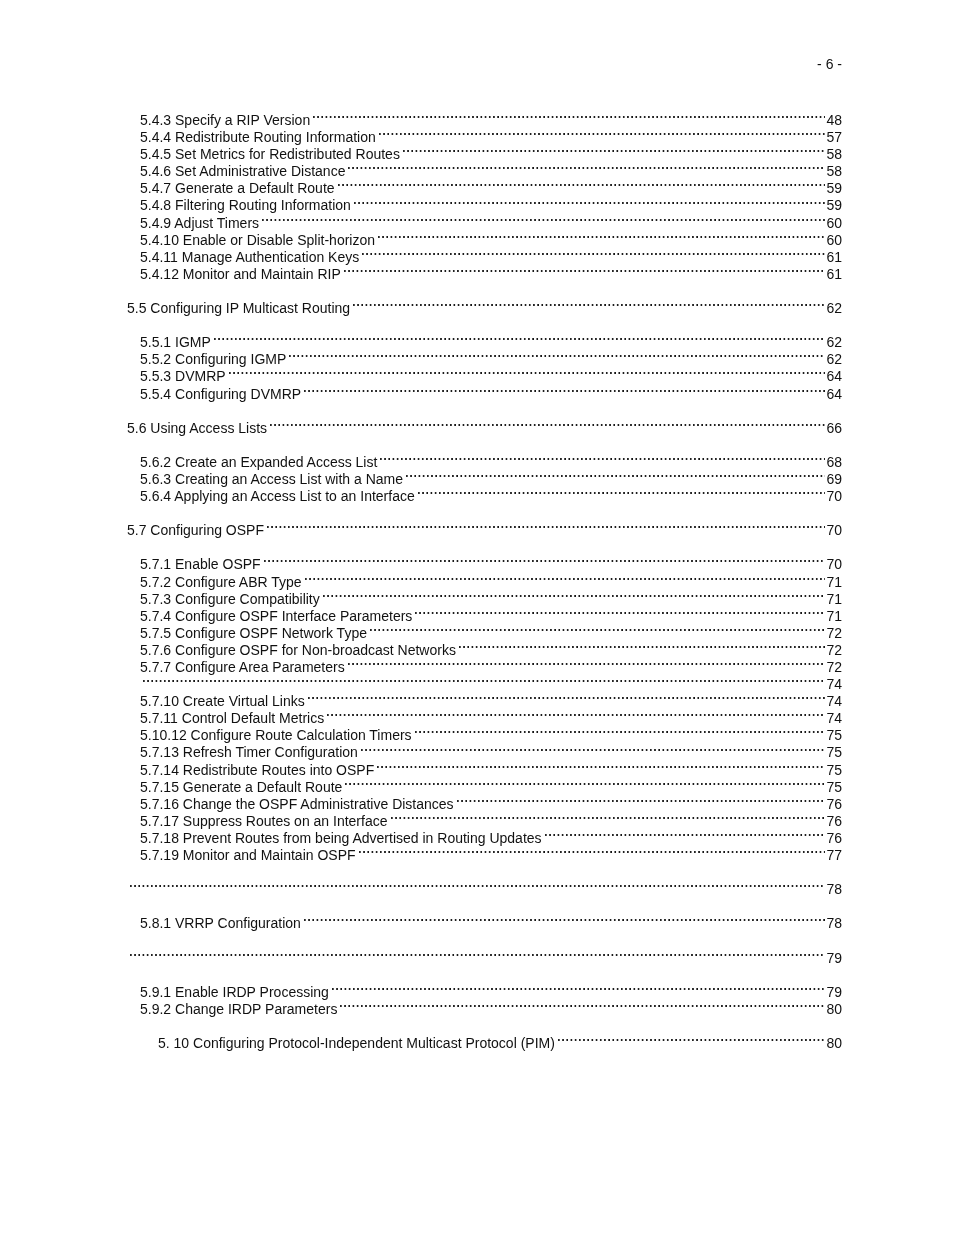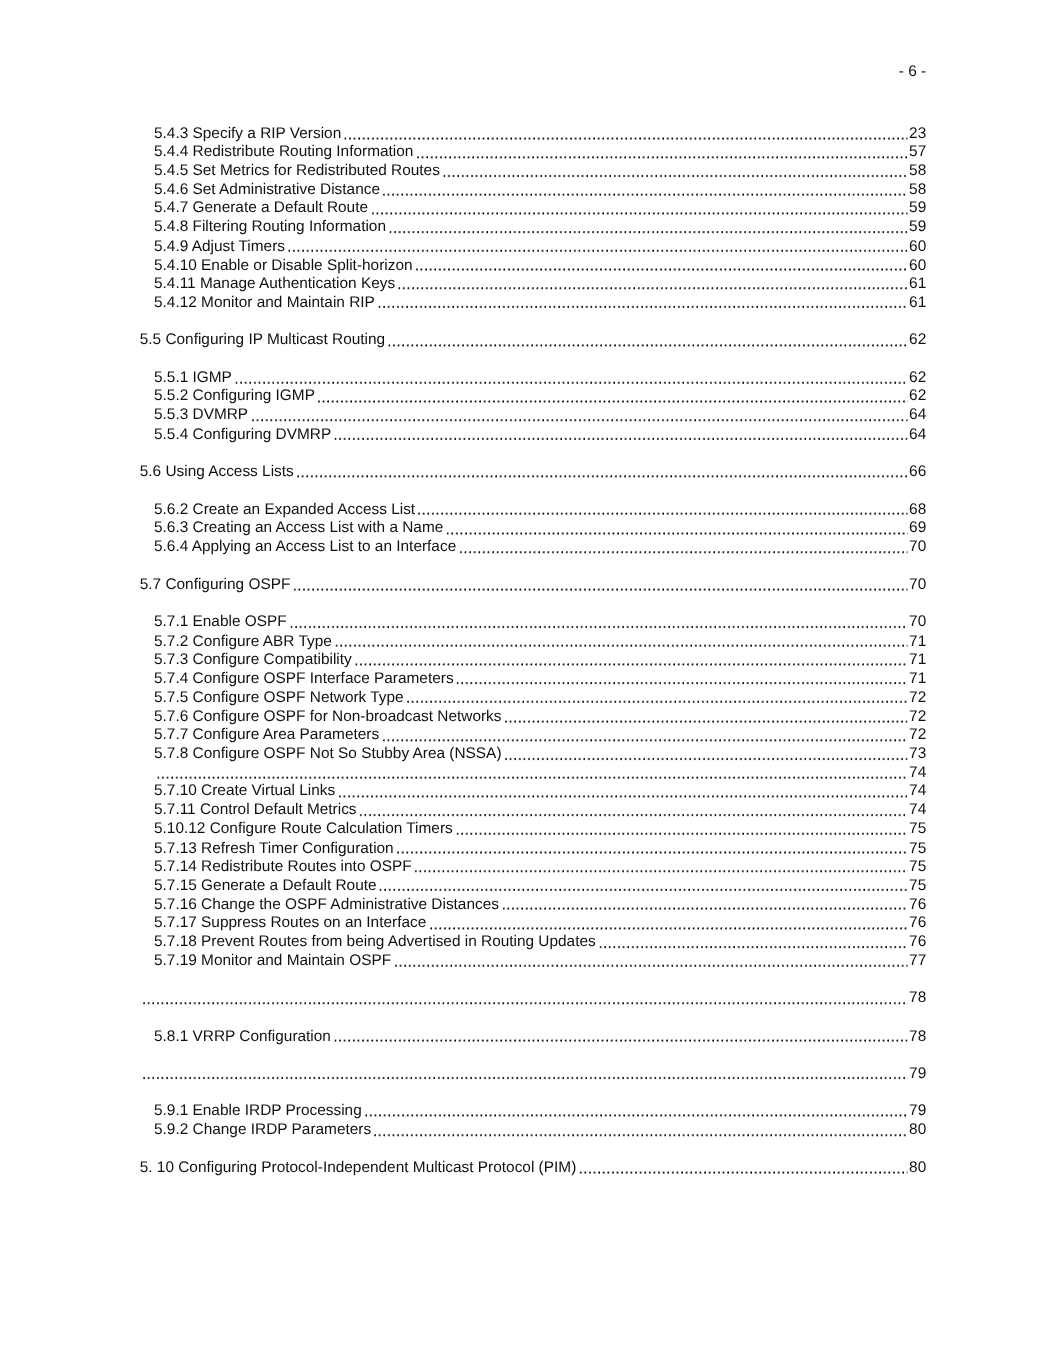--- a/index.html
+++ b/index.html
@@ -25,27 +25,28 @@
   }
   .toc {
     position: absolute;
     top: 112px;
     left: 127px;
     width: 715px;
     font-size: 14px;
     line-height: 17.1px;
   }
   .toc-group { margin-bottom: 17.1px; }
-  .toc-group:last-child { margin-bottom: 0; }
+  .toc-group:last-child { margin-bottom: 0; margin-left: 31px; }
   .toc-row {
     display: flex;
     height: 17.1px;
     line-height: 17.1px;
     white-space: nowrap;
     cursor: default;
+    align-items: center;
   }
   .toc-row.lvl1 { padding-left: 0; }
   .toc-row.lvl2 { padding-left: 13px; }
   .toc-group > .toc-row.lvl1 { margin-bottom: 17.1px; }
   .toc-group > .toc-row.lvl1:last-child { margin-bottom: 0; }
   .toc-label { flex: 0 0 auto; }
   .toc-leader {
     flex: 1 1 auto;
     position: relative;
     min-width: 8px;
@@ -65,21 +66,21 @@
 <body>
 
 <div class="page">
   <div class="page-header">- 6 -</div>
   <main class="toc">
       <section class="toc-group">
         <div>
           <div class="toc-row lvl2">
             <span class="toc-label">5.4.3 Specify a RIP Version</span>
             <span class="toc-leader"></span>
-            <span class="toc-page">23</span>
+            <span class="toc-page">48</span>
           </div>
           <div class="toc-row lvl2">
             <span class="toc-label">5.4.4 Redistribute Routing Information</span>
             <span class="toc-leader"></span>
             <span class="toc-page">57</span>
           </div>
           <div class="toc-row lvl2">
             <span class="toc-label">5.4.5 Set Metrics for Redistributed Routes</span>
             <span class="toc-leader"></span>
             <span class="toc-page">58</span>
@@ -208,25 +209,20 @@
           </div>
           <div class="toc-row lvl2">
             <span class="toc-label">5.7.6 Configure OSPF for Non-broadcast Networks</span>
             <span class="toc-leader"></span>
             <span class="toc-page">72</span>
           </div>
           <div class="toc-row lvl2">
             <span class="toc-label">5.7.7 Configure Area Parameters</span>
             <span class="toc-leader"></span>
             <span class="toc-page">72</span>
-          </div>
-          <div class="toc-row lvl2">
-            <span class="toc-label">5.7.8 Configure OSPF Not So Stubby Area (NSSA)</span>
-            <span class="toc-leader"></span>
-            <span class="toc-page">73</span>
           </div>
           <div class="toc-row lvl2">
             <span class="toc-leader"></span>
             <span class="toc-page">74</span>
           </div>
           <div class="toc-row lvl2">
             <span class="toc-label">5.7.10 Create Virtual Links</span>
             <span class="toc-leader"></span>
             <span class="toc-page">74</span>
           </div>

